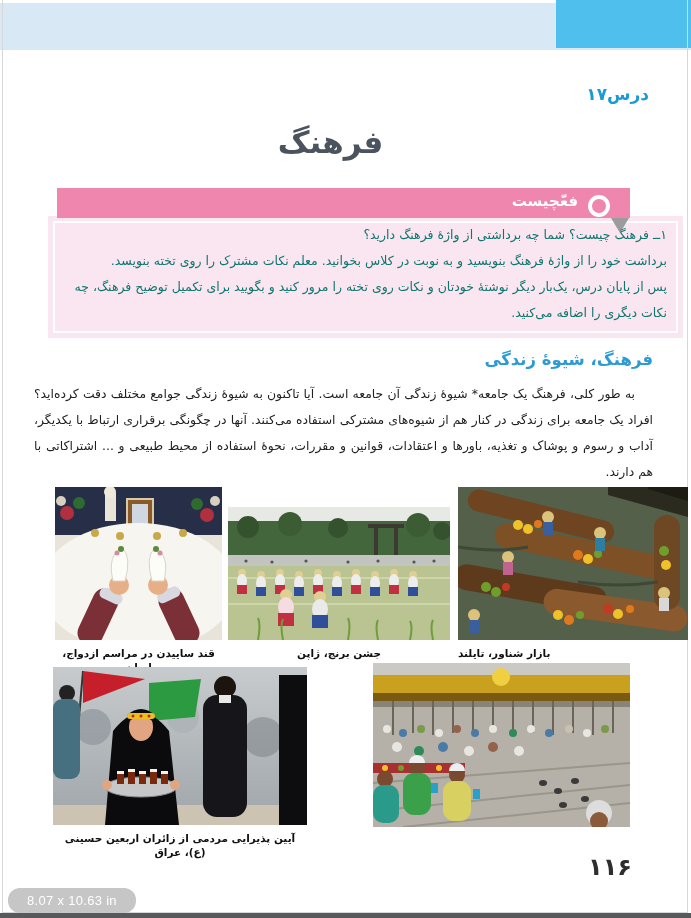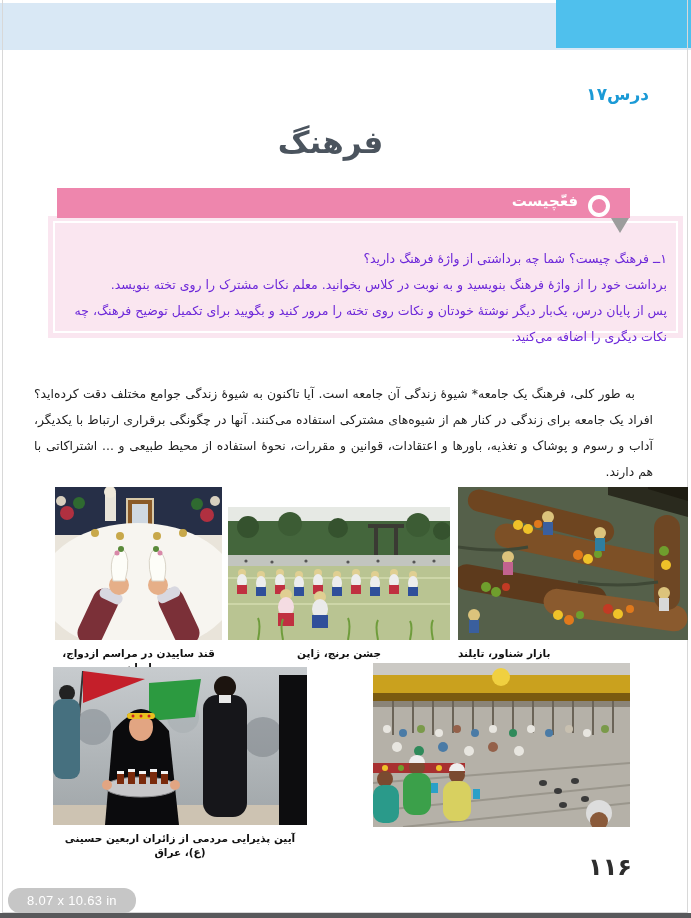--- a/index.html
+++ b/index.html
@@ -16,21 +16,21 @@
   .lesson-badge{position:absolute;right:42px;top:84px;direction:rtl;color:#1b9ad6;font-size:17px;font-weight:bold;}
   .title{position:absolute;left:0;right:30px;top:124px;margin:0;text-align:center;direction:rtl;color:#4b545e;font-size:31px;font-weight:bold;}
 
   
   .activity-box{position:absolute;left:48px;top:216px;width:635px;height:122px;background:#fae6f0;}
   .activity-inner{position:absolute;inset:5px;border:2px solid #ffffff;pointer-events:none;}
   .activity-ribbon{position:absolute;left:57px;top:188px;width:573px;height:30px;background:#ee86ad;}
   .ribbon-ring{position:absolute;right:20px;top:7px;width:14px;height:14px;border:4px solid #ffffff;border-radius:50%;}
   .ribbon-label{position:absolute;right:52px;top:4px;direction:rtl;color:#ffffff;font-size:15px;font-weight:bold;}
   .ribbon-fold{position:absolute;left:611px;top:218px;width:0;height:0;border-top:15px solid #9c9c9c;border-left:9px solid transparent;border-right:9px solid transparent;}
-  .activity-text{position:absolute;left:64px;top:222px;width:603px;direction:rtl;text-align:right;color:#6d28d9;font-size:12.5px;line-height:26px;margin-top:24px;}
+  .activity-text{position:absolute;left:64px;top:222px;width:603px;direction:rtl;text-align:right;color:#0f766e;font-size:12.5px;line-height:26px;}
   .activity-text p{margin:0;}
 
   .section-heading{position:absolute;right:38px;top:350px;margin:0;direction:rtl;color:#2e9ad2;font-size:16.5px;font-weight:bold;}
   .body-par{position:absolute;right:38px;left:34px;top:381px;margin:0;direction:rtl;text-align:justify;color:#1f1f1f;font-size:12.4px;line-height:26px;text-indent:18px;}
   .closing-line{position:absolute;right:72px;left:34px;top:458px;margin:0;direction:rtl;text-align:right;color:#1f1f1f;font-size:12.4px;line-height:26px;}
 
   
   figure{margin:0;position:absolute;}
   figure svg{display:block;}
   figcaption{direction:rtl;color:#101010;font-size:10.5px;font-weight:bold;line-height:14px;margin-top:6px;}
@@ -73,20 +73,21 @@
     <span class="ribbon-ring"></span>
     <span class="ribbon-label">فعّچیست</span>
   </div>
   <div class="ribbon-fold"></div>
   <div class="activity-text">
     <p>۱ــ فرهنگ چیست؟ شما چه برداشتی از واژهٔ فرهنگ دارید؟</p>
     <p>برداشت خود را از واژهٔ فرهنگ بنویسید و به نوبت در کلاس بخوانید. معلم نکات مشترک را روی تخته بنویسد.</p>
     <p>پس از پایان درس، یک‌بار دیگر نوشتهٔ خودتان و نکات روی تخته را مرور کنید و بگویید برای تکمیل توضیح فرهنگ، چه نکات دیگری را اضافه می‌کنید.</p>
   </div>
 
+  <h2 class="section-heading">فرهنگ، شیوهٔ زندگی</h2>
   <p class="body-par">به طور کلی، فرهنگ یک جامعه* شیوهٔ زندگی آن جامعه است. آیا تاکنون به شیوهٔ زندگی جوامع مختلف دقت کرده‌اید؟ افراد یک جامعه برای زندگی در کنار هم از شیوه‌های مشترکی استفاده می‌کنند. آنها در چگونگی برقراری ارتباط با یکدیگر، آداب و رسوم و پوشاک و تغذیه، باورها و اعتقادات، قوانین و مقررات، نحوهٔ استفاده از محیط طبیعی و ... اشتراکاتی با هم دارند.</p>
 
   <figure class="fig-wedding">
     <svg width="167" height="153" viewBox="0 0 167 153">
       <rect width="167" height="153" fill="#e9e4da"></rect>
       <rect width="167" height="48" fill="#262f47"></rect>
       <circle cx="12" cy="26" r="7" fill="#b03040"></circle>
         <circle cx="24" cy="16" r="6" fill="#2f6a30"></circle>
         <circle cx="6" cy="14" r="5" fill="#d8d0c0"></circle>
       <circle cx="152" cy="28" r="7" fill="#b03040"></circle>

